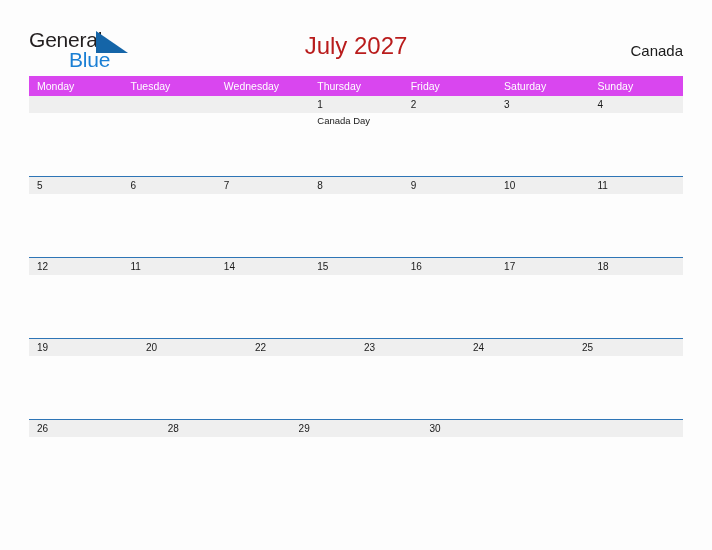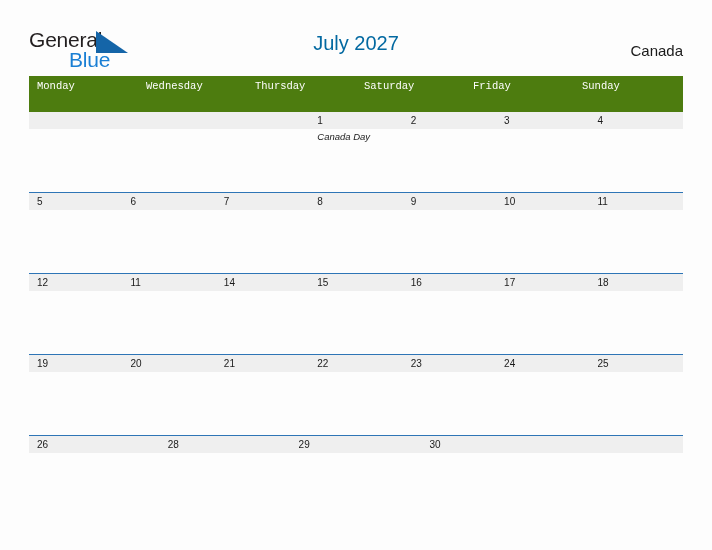--- a/index.html
+++ b/index.html
@@ -61,22 +61,22 @@
     width: 32px;
     height: 22px;
   }
 
   .cal-title {
     position: absolute;
     left: 0;
     top: 32px;
     width: 712px;
     text-align: center;
-    font-size: 20px;
-    color: #0369a1;
+    font-size: 24px;
+    color: #b91c1c;
     font-weight: 400;
     letter-spacing: 0px;
   }
 
   .country {
     position: absolute;
     right: 29px;
     top: 42px;
     font-size: 15px;
     color: #1a1a1a;
@@ -87,23 +87,22 @@
   .calendar {
     position: absolute;
     left: 29px;
     top: 76px;
     width: 654px;
   }
 
   .dow-row {
     display: flex;
     width: 100%;
-    height: 36px;
-    background: #4d7c0f;
-    font-family: Liberation Mono, monospace;
+    height: 20px;
+    background: #d946ef;
   }
   .dow-cell {
     flex: 1 1 0;
     color: #ffffff;
     font-size: 10.5px;
     line-height: 20px;
     padding-left: 8px;
     white-space: nowrap;
     overflow: hidden;
   }
@@ -143,21 +142,20 @@
     height: 17px;
     line-height: 17px;
     font-size: 10px;
     color: #1a1a1a;
   }
   .day-events {
     position: absolute;
     left: 8px;
     top: 18px;
     right: 4px;
-    font-style: italic;
   }
   .event {
     font-size: 9.5px;
     line-height: 13px;
     color: #1a1a1a;
     white-space: nowrap;
     overflow: hidden;
   }
 </style>
 </head>
@@ -180,24 +178,25 @@
     <div class="cal-title">July 2027</div>
 
     <div class="country">Canada</div>
 
   </div>
 
   <div class="calendar">
 
     <div class="dow-row">
       <div class="dow-cell">Monday</div>
+      <div class="dow-cell">Tuesday</div>
       <div class="dow-cell">Wednesday</div>
       <div class="dow-cell">Thursday</div>
+      <div class="dow-cell">Friday</div>
       <div class="dow-cell">Saturday</div>
-      <div class="dow-cell">Friday</div>
       <div class="dow-cell">Sunday</div>
     </div>
 
     <div id="weeks-container">
         <div class="week-row">
           <div class="week-inner">
             <div class="day-cell">
               <div class="day-band"></div>
               <div class="day-num"></div>
               <div class="day-events"></div>
@@ -321,25 +320,20 @@
               <div class="day-num">19</div>
               <div class="day-events"></div>
             </div>
             <div class="day-cell">
               <div class="day-band"></div>
               <div class="day-num">20</div>
               <div class="day-events"></div>
             </div>
             <div class="day-cell">
               <div class="day-band"></div>
-              <div class="day-num">21</div>
-              <div class="day-events"></div>
-            </div>
-            <div class="day-cell">
-              <div class="day-band"></div>
               <div class="day-num">22</div>
               <div class="day-events"></div>
             </div>
             <div class="day-cell">
               <div class="day-band"></div>
               <div class="day-num">23</div>
               <div class="day-events"></div>
             </div>
             <div class="day-cell">
               <div class="day-band"></div>

